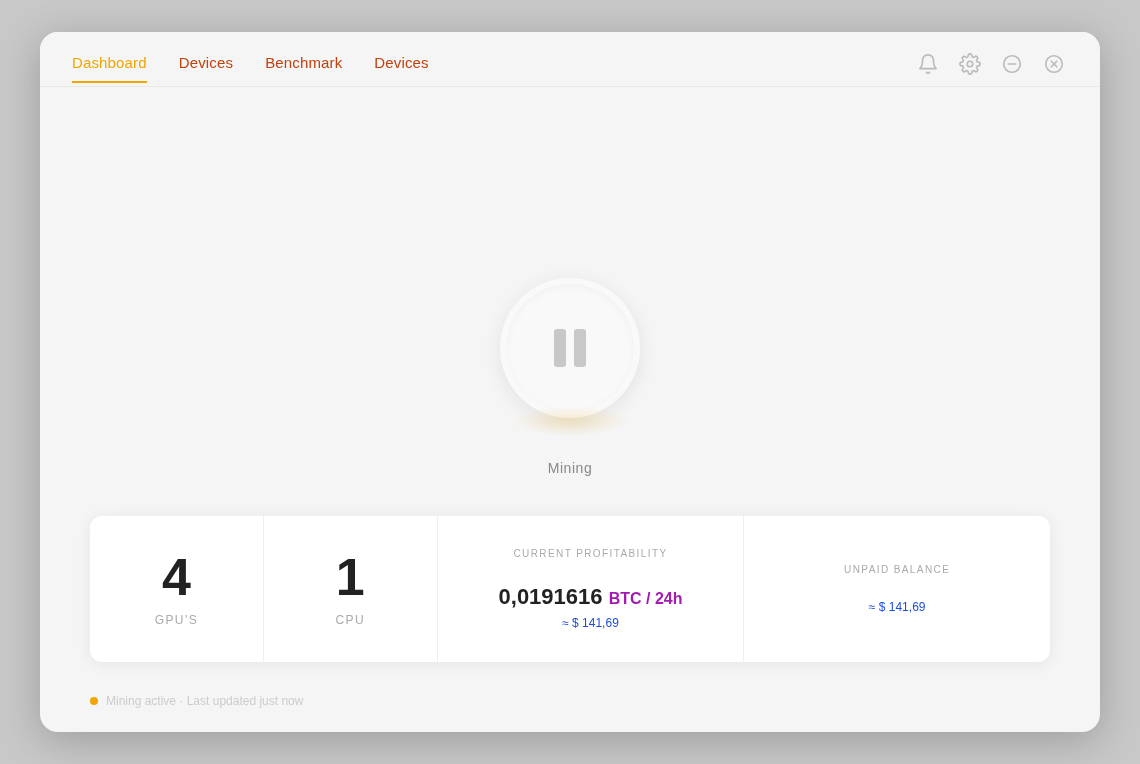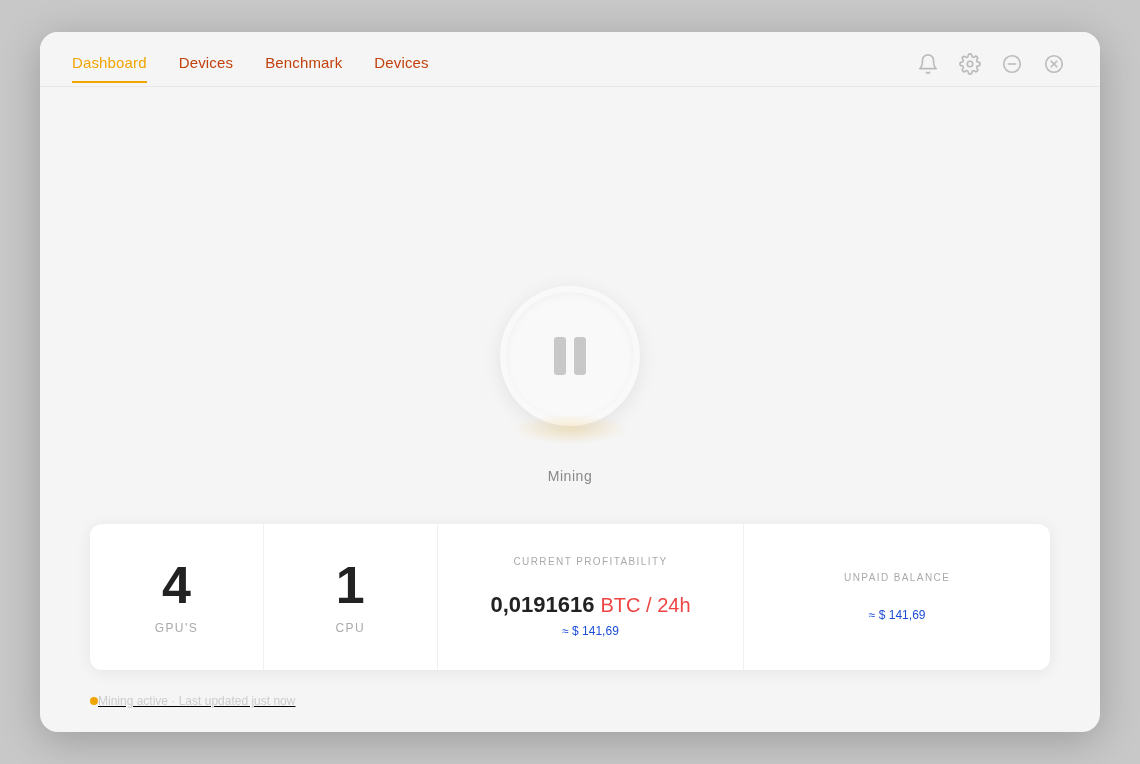--- a/index.html
+++ b/index.html
@@ -237,39 +237,38 @@
     }
 
     .stat-btc-value {
       font-size: 22px;
       font-weight: 700;
       color: #222;
       margin-bottom: 6px;
     }
 
     .stat-btc-unit {
-      font-weight: 400;
-      color: #ef4444;
-      font-size: 20px;
+      font-weight: 700;
+      color: #a21caf;
+      font-size: 16px;
     }
 
     .stat-usd-value {
       font-size: 12px;
       color: #1d4ed8;
     }
 
     
     .bottom-section {
       width: 100%;
       max-width: 960px;
-      margin-top: 24px;
-      display: flex;
-      align-items: center;
-      gap: 0;
-      text-decoration: underline;
+      margin-top: 32px;
+      display: flex;
+      align-items: center;
+      gap: 8px;
     }
 
     .bottom-dot {
       width: 8px;
       height: 8px;
       background: #f0a500;
       border-radius: 50%;
     }
 
     .bottom-text {

